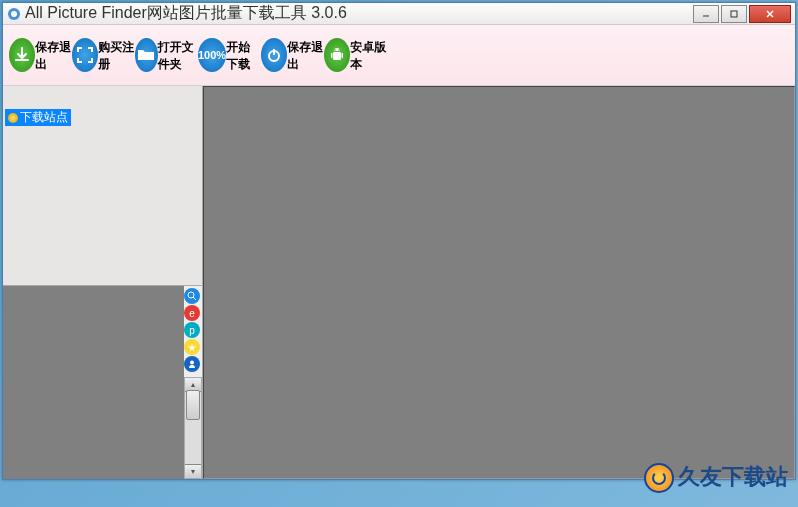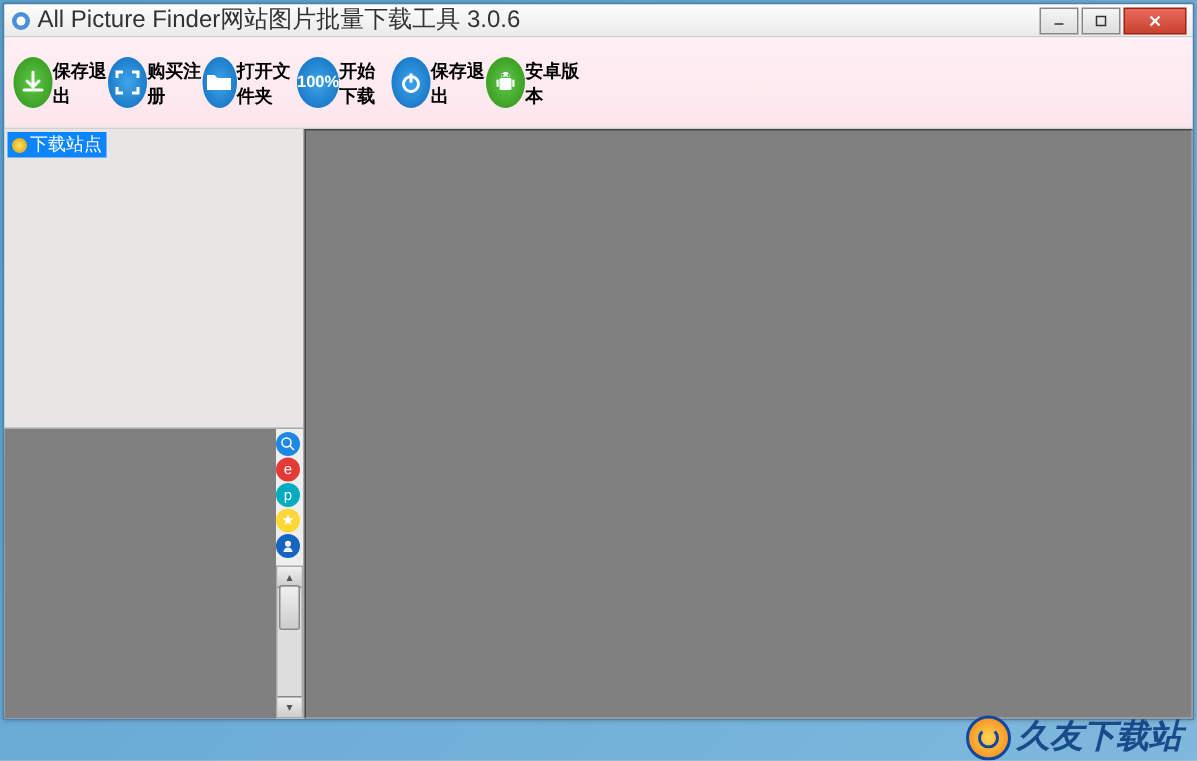--- a/index.html
+++ b/index.html
@@ -14,37 +14,37 @@
 .toolbar { height: 61px; background: linear-gradient(#fef0f4, #fce6ec); display: flex; padding: 4px 6px; border-bottom: 1px solid #d0d0d0; }
 .tbtn { width: 63px; display: flex; flex-direction: row; align-items: center; justify-content: center; cursor: pointer; }
 .tbtn-icon { width: 34px; height: 34px; border-radius: 50%; display: flex; align-items: center; justify-content: center; color: #fff; }
 .tbtn-label { font-size: 12px; color: #000; margin-top: 2px; font-weight: bold; }
 .green { background: radial-gradient(#5fc947,#2e9018); }
 .blue { background: radial-gradient(#3fa4e8,#0d6bbf); }
 .purple { background: radial-gradient(#6b6ba0,#3f3f70); }
 .content { display: flex; height: calc(100% - 83px); }
 .leftcol { width: 200px; display: flex; flex-direction: column; border-right: 1px solid #aaa; }
 .treepanel { height: 200px; background: #e8e6e4; border-bottom: 1px solid #aaa; padding: 2px; }
-.tree-item { display: inline-flex; align-items: center; background: #0a84ff; color: #fff; font-size: 12px; padding: 0 3px; }
+.tree-item { display: inline-flex; align-items: center; background: #0a84ff; color: #fff; font-size: 12px; padding: 0 3px; margin-top: 21px; }
 .tree-ball { width: 10px; height: 10px; background: radial-gradient(#ffe066,#d4a000); border-radius: 50%; margin-right: 2px; }
 .bottompanel { flex: 1; background: #808080; display: flex; }
 .bottom-main { flex: 1; }
 .sidebar-icons { width: 18px; background: #eee; display: flex; flex-direction: column; padding-top: 2px; gap: 1px; }
 .sicon { width: 16px; height: 16px; border-radius: 50%; cursor: pointer; display: flex; align-items: center; justify-content: center; font-size: 10px; color: #fff; }
 .sicon.c1 { background: #1e88e5; }
 .sicon.c2 { background: #e53935; }
 .sicon.c3 { background: #00acc1; }
 .sicon.c4 { background: #fdd835; }
 .sicon.c5 { background: #1565c0; }
 .scrolltrack { width: 18px; background: #ddd; flex: 1; margin-top: 4px; border: 1px solid #aaa; position: relative; }
 .scrollthumb { position: absolute; left: 1px; right: 1px; top: 12px; height: 30px; background: linear-gradient(#f0f0f0,#ccc); border: 1px solid #888; border-radius: 2px; }
 .scrollbtn { height: 14px; background: linear-gradient(#f0f0f0,#ccc); border-bottom: 1px solid #888; display:flex; align-items:center; justify-content:center; font-size:8px; color:#555;}
 .scrollbtn.down { border-top: 1px solid #888; border-bottom:none; position:absolute; bottom:0; left:0; right:0;}
 .mainview { flex: 1; background: #808080; border: 1px inset #999; }
-.watermark { position: absolute; bottom: 0; right: 10px; font-size: 22px; color: #1a4a8a; font-style: italic; text-align: right; line-height: 1; }
+.watermark { position: absolute; bottom: 14px; right: 10px; font-size: 22px; color: #1a4a8a; text-align: right; line-height: 1; }
 .watermark .sub { font-size: 12px; color: #3a6aa8; display:block; }
 .wm-icon { display:inline-block; width:30px; height:30px; border-radius:50%; background: radial-gradient(#ffd54f,#f57f17); vertical-align: middle; margin-right:4px; border:2px solid #0d47a1; position:relative;}
 .wm-icon::after{content:""; position:absolute; inset:6px; border-radius:50%; border:2px solid #0d47a1; border-top-color:transparent;}
 svg { display: block; }
 </style>
 </head>
 <body>
 
 <div class="window">
   <div class="titlebar">

